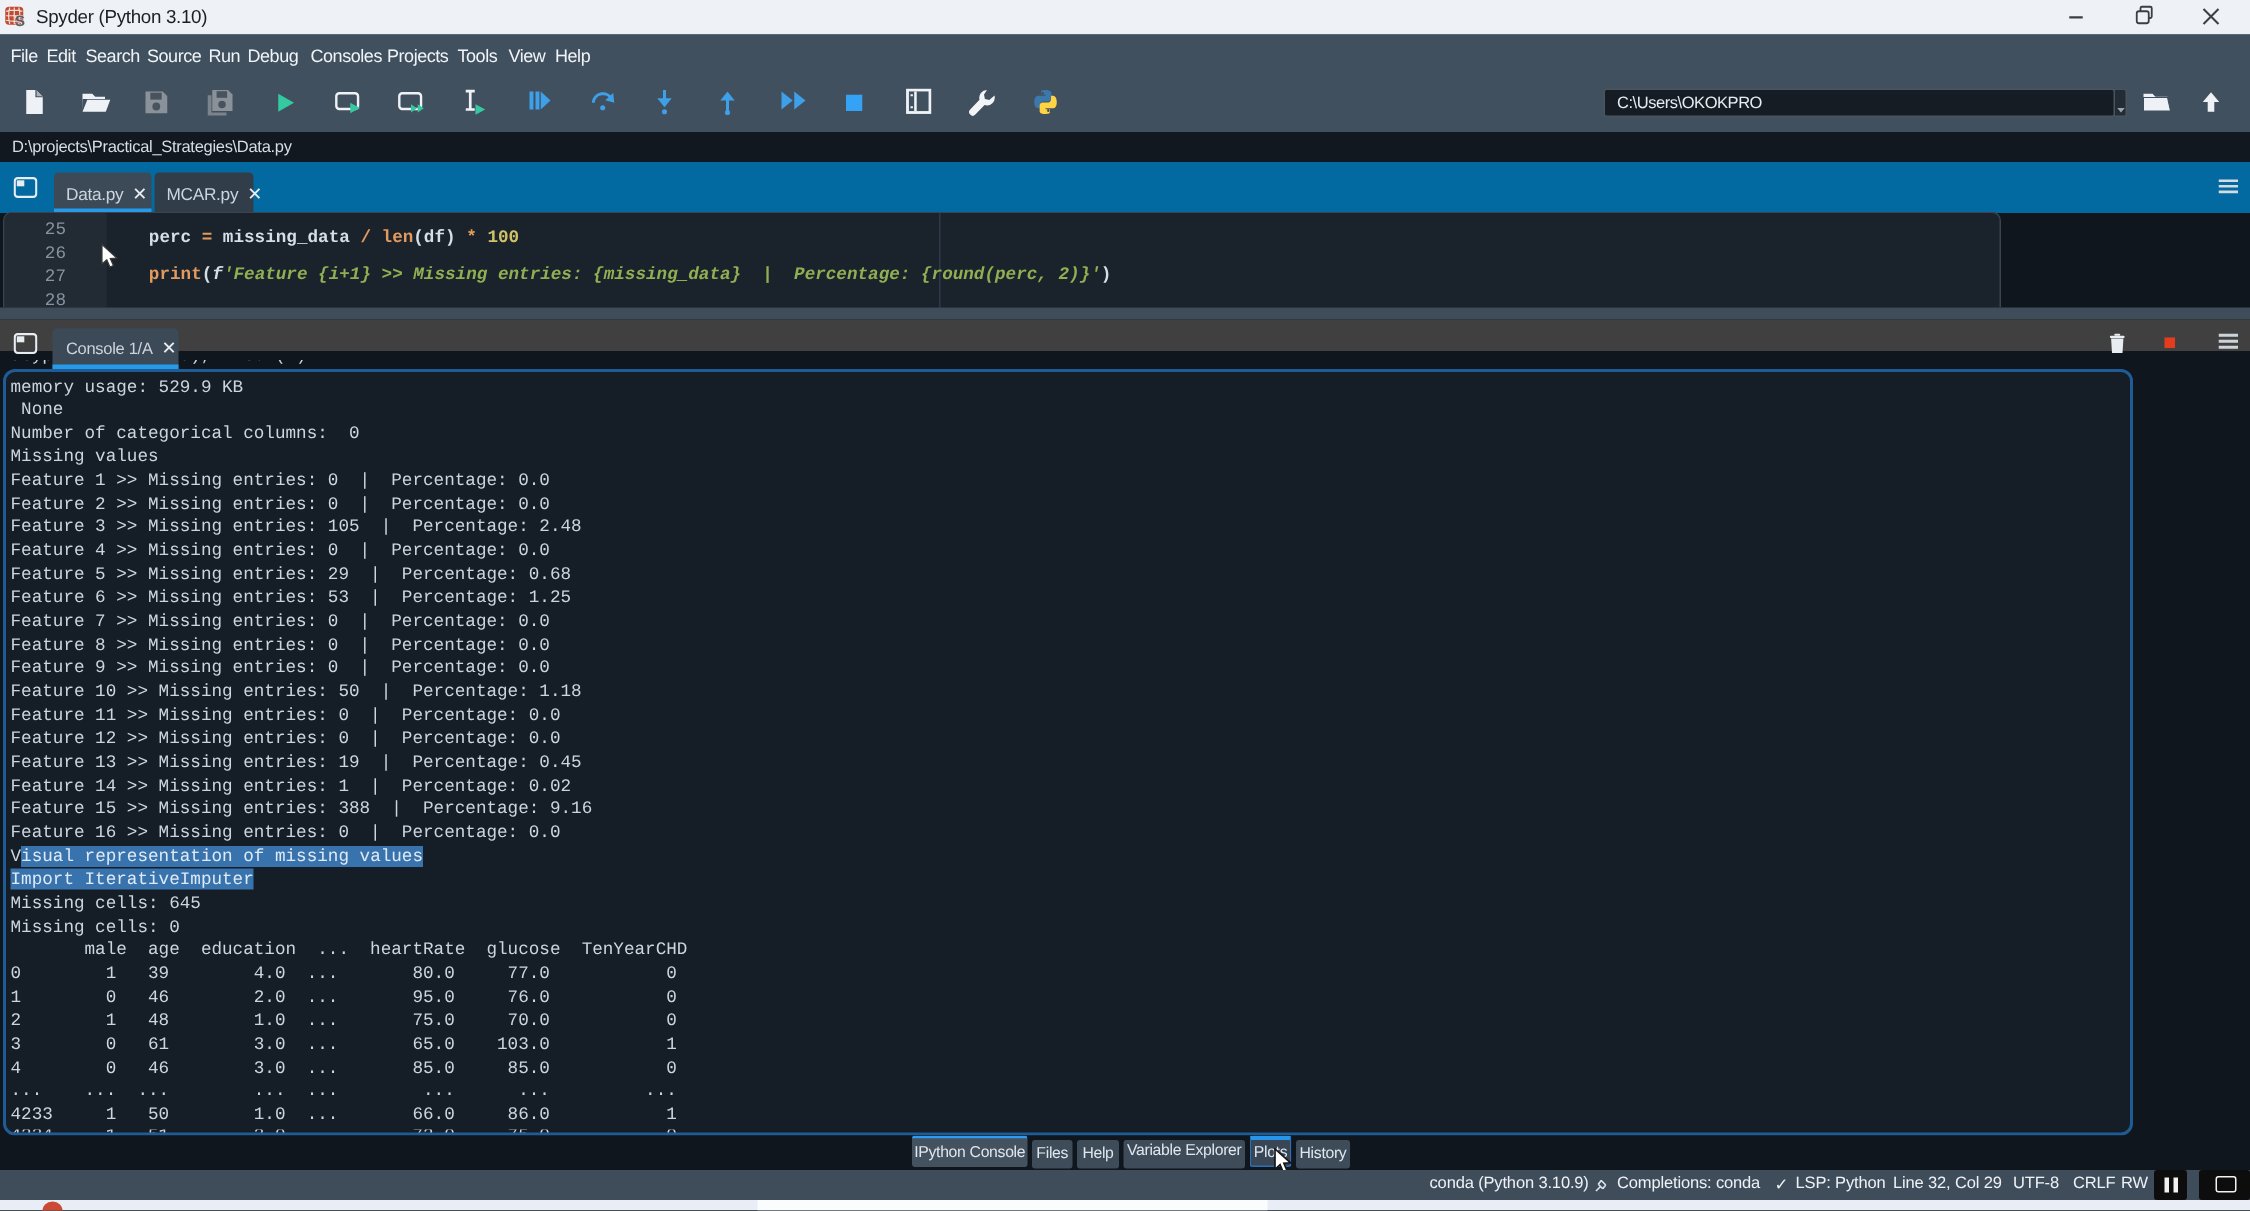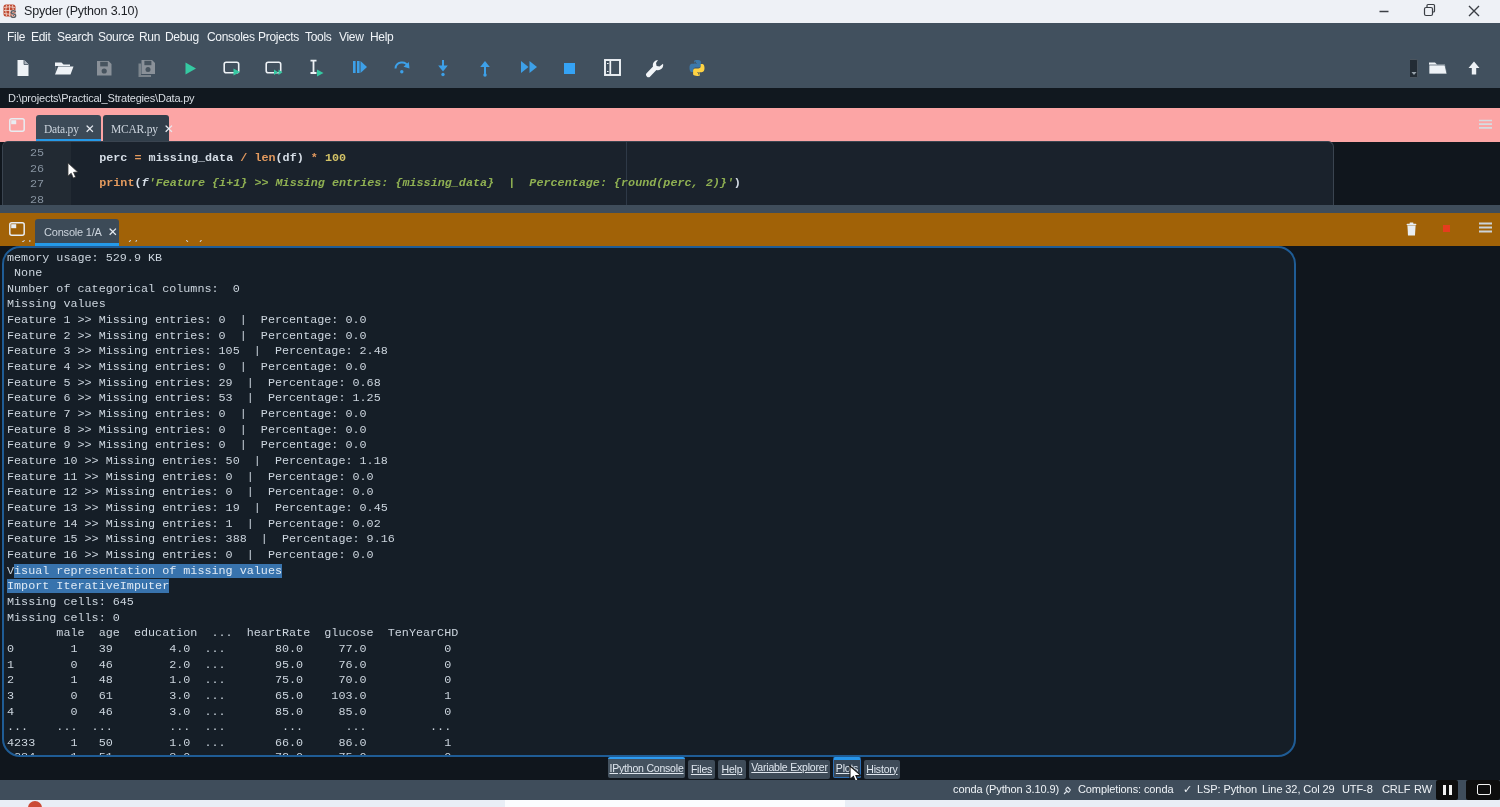--- a/index.html
+++ b/index.html
@@ -18,51 +18,51 @@
 
   
   #toolbar { left:0; top:50px; width:1500px; height:38px; background:#41505e; }
   .ti { position:absolute; top:9px; }
 
   
   #pathbar { left:0; top:88px; width:1500px; height:20px; background:#11181f; color:#d8dde3; font-size:11px; letter-spacing:-0.2px; }
   #pathbar span { position:absolute; left:8px; top:4px; }
 
   
-  #edtabs { left:0; top:108px; width:1500px; height:34px; background:#fca5a5;font-family:Liberation Serif, serif; }
+  #edtabs { left:0; top:108px; width:1500px; height:34px; background:#0369a1; }
   .tab { position:absolute; top:7px; height:27px; background:#313e4a; color:#ccd4dd; font-size:11.5px; border-radius:3px 3px 0 0; white-space:nowrap; letter-spacing:-0.2px; }
   .tab .x { display:inline-block; margin-left:6px; font-size:12px; color:#e8edf3; }
   .tabactive { background:#3c4a57; }
   .tabline { position:absolute; height:3px; background:#259ae9; }
 
   
   #editor { left:2px; top:141px; width:1332px; height:64px; background:#1a222c; border:1px solid #3a4450; border-radius:6px 6px 0 0; border-bottom:none; overflow:hidden; }
   #gutter { position:absolute; left:0; top:0; width:68px; height:64px; background:#222a33; }
   #gutternums { position:absolute; left:0; top:4px; width:41px; text-align:right; font-family:"Liberation Mono", monospace; font-size:11.75px; line-height:15.7px; color:#8793a0; white-space:pre; }
   #edgeline { position:absolute; left:623px; top:0; width:1px; height:64px; background:#2e3947; }
   #code { position:absolute; left:68px; top:4px; font-size:11.75px; line-height:25px; color:#d5dde6; font-weight:600; white-space:pre; }
   .kb { color:#e39a5e; }
   .knum { color:#d2c266; }
   .kstr { color:#8fb052; font-style:italic; }
   .kf { font-style:italic; }
 
   
   #splitter { left:0; top:205px; width:1500px; height:8px; background:#3f4d5b; }
 
   
-  #contabs { left:0; top:213px; width:1500px; height:33px; background:#a16207; }
-
-  
-  #console { left:2px; top:246px; width:1294px; height:511px; background:#151e27; border:2px solid #1f5c95; border-radius:18px; overflow:hidden; }
+  #contabs { left:0; top:213px; width:1500px; height:21px; background:#404040; }
+
+  
+  #console { left:2px; top:246px; width:1420px; height:511px; background:#151e27; border:2px solid #1f5c95; border-radius:8px; overflow:hidden; }
   #conpre { position:absolute; left:3px; top:2.5px; font-size:11.75px; line-height:15.65px; color:#ccd5de; white-space:pre; }
   .sel { background:#3873ad; color:#dfeaf5; }
 
   
   #bottombar { left:0; top:757px; width:1500px; height:23px; background:#10161d; }
-  .bbtn { position:absolute; top:2.5px; height:19px; background:#3e4b58; color:#dfe6ee; font-size:10.5px; border-radius:2px; text-align:center; white-space:nowrap; letter-spacing:-0.2px;text-decoration:underline; }
+  .bbtn { position:absolute; top:2.5px; height:19px; background:#3e4b58; color:#dfe6ee; font-size:10.5px; border-radius:2px; text-align:center; white-space:nowrap; letter-spacing:-0.2px; }
 
   
   #statusbar { left:0; top:780px; width:1500px; height:20px; background:#3f4d5b; color:#eef2f6; font-size:11px; }
   #statusbar span { position:absolute; top:3px; letter-spacing:-0.1px; }
 
   
   #taskbar { left:0; top:800px; width:1500px; height:7px; background:#e9eef6; }
 </style>
 </head>
 <body>
@@ -185,20 +185,23 @@
 
   <svg class="ti" style="left:645px" width="19" height="19" viewBox="0 0 19 19">
     <path d="M13 1 a5.2 5.2 0 0 0 -5 6.5 L1.8 14 a2.4 2.4 0 0 0 3.4 3.4 L11.4 11 a5.2 5.2 0 0 0 6.6 -6.3 L14.5 7.6 L11.6 7 L11 4 Z" fill="#f2f5f8"></path>
   </svg>
 
   <svg class="ti" style="left:688px" width="18" height="18" viewBox="0 0 18 18">
     <path d="M8.8 1 C5.8 1 6 2.3 6 2.3 V4.2 H9 V4.8 H4.2 C4.2 4.8 1.5 4.5 1.5 8.9 C1.5 13.3 3.9 13.1 3.9 13.1 H5.3 V11 C5.3 11 5.2 8.6 7.7 8.6 H10.7 C10.7 8.6 12.9 8.7 12.9 6.5 V2.9 C12.9 2.9 13.2 1 8.8 1 Z M7.1 2.4 A0.85 0.85 0 1 1 7.1 4.1 A0.85 0.85 0 0 1 7.1 2.4 Z" fill="#3c78aa"></path>
     <path d="M9.2 17 C12.2 17 12 15.7 12 15.7 V13.8 H9 V13.2 H13.8 C13.8 13.2 16.5 13.5 16.5 9.1 C16.5 4.7 14.1 4.9 14.1 4.9 H12.7 V7 C12.7 7 12.8 9.4 10.3 9.4 H7.3 C7.3 9.4 5.1 9.3 5.1 11.5 V15.1 C5.1 15.1 4.8 17 9.2 17 Z M10.9 15.6 A0.85 0.85 0 1 1 10.9 13.9 A0.85 0.85 0 0 1 10.9 15.6 Z" fill="#ffd343"></path>
   </svg>
 
+  <div class="abs" style="left:1069px;top:9px;width:341px;height:19px;background:#151c23;border:1px solid #4a545e;border-radius:2px;">
+    <span class="abs" style="left:8px;top:3px;font-size:11px;color:#e6ebf1;letter-spacing:-0.3px">C:\Users\OKOKPRO</span>
+  </div>
   <div class="abs" style="left:1410px;top:9px;width:8px;height:19px;background:#232c35;border:1px solid #4a545e;border-left:none;border-radius:0 2px 2px 0;">
     <svg width="8" height="19" viewBox="0 0 8 19">
         <path d="M1.5 12 H6.5 L4 15 Z" fill="#9aa4ad"></path>
       </svg>
   </div>
 
   <svg class="ti" style="left:1428px" width="20" height="18" viewBox="0 0 20 18">
     <path d="M1 3.5 H7 L9 5.5 H17 V8 H1 Z" fill="#eef2f6"></path>
     <path d="M1 15 L1 6 H17 L19 15 Z" fill="#eef2f6" stroke="#41505e" stroke-width="0.7"></path>
   </svg>

